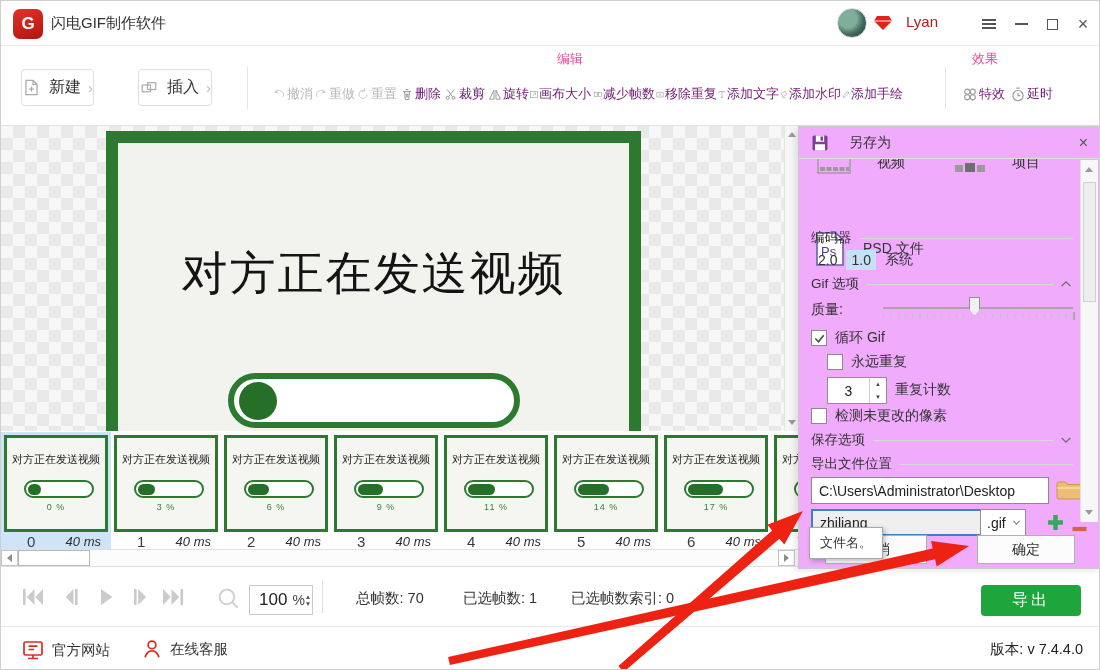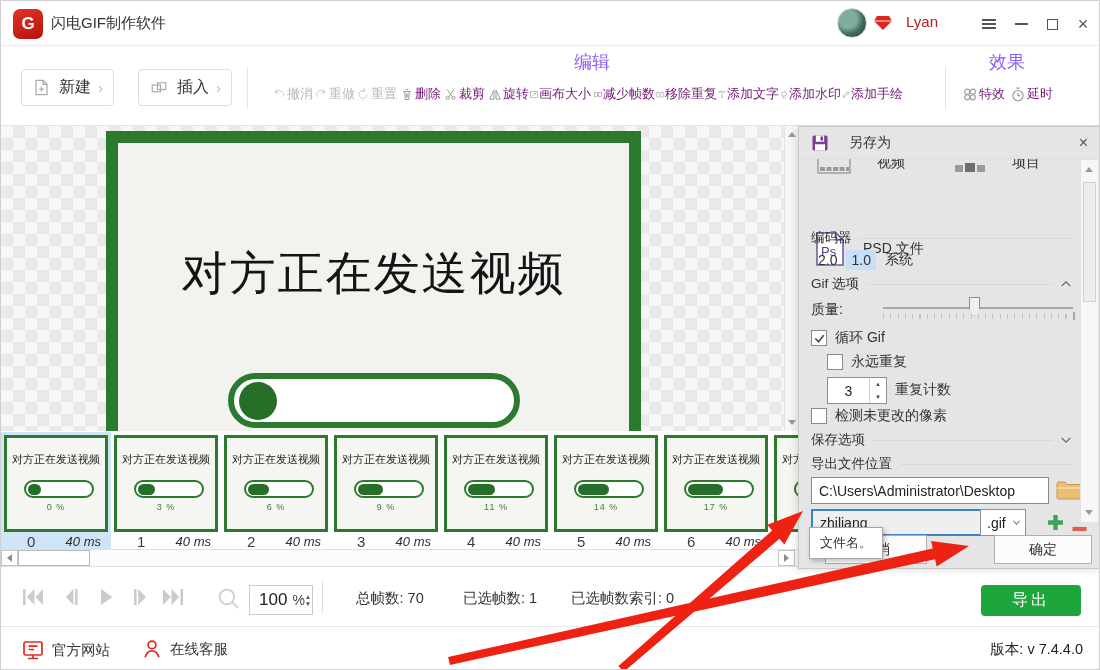--- a/index.html
+++ b/index.html
@@ -19,25 +19,25 @@
   .user-name { position:absolute; left:905px; top:12px; font-size:15px; color:#b91c1c; }
   .win-btn { position:absolute; top:12px; width:26px; height:22px; display:flex; align-items:center; justify-content:center; color:#555; cursor:default; }
   .menu-lines i { display:block; width:14px; height:1.6px; background:#555; margin:2.4px 0; }
   .btn-min span { display:block; width:13px; height:1.6px; background:#555; }
   .btn-max span { display:block; width:11px; height:11px; border:1.5px solid #555; }
   .btn-close { font-size:18px; color:#555; }
 
   
   .toolbar { position:absolute; left:0; top:45px; width:1100px; height:80px; background:#fff; border-bottom:1px solid #e3e3e3; }
   .tb-btn { position:absolute; top:23px; height:37px; border:1px solid #ddd; border-radius:4px; background:#fff;
-            display:flex; align-items:center; padding:0 10px; font-size:16px; color:#333; }
+            display:flex; align-items:center; padding:0 0; font-size:16px; color:#333; }
   .tb-btn .chev { color:#b9b9b9; font-size:15px; margin-left:7px; }
   .tb-btn svg { margin-right:8px; }
   .tb-sep { position:absolute; top:21px; width:1px; height:42px; background:#e4e4e4; }
-  .group-label { position:absolute; top:4px; width:70px; text-align:center; font-size:18px; color:#8b5cf6; }
+  .group-label { position:absolute; top:4px; width:70px; font-size:13px; color:#ec4899; }
   .tool { position:absolute; top:22px; height:52px; display:flex; flex-direction:row; align-items:center; justify-content:space-between; }
   .tool .t-label { font-size:13px; color:#701a75; white-space:nowrap; }
   .tool.disabled .t-label { color:#b7b7b7; }
   .tool svg { stroke:#9b9b9b; }
   .tool.disabled svg { stroke:#cccccc; }
 
   
   .canvas-area { position:absolute; left:0; top:125px; width:783px; height:305px; overflow:hidden;
     background-color:#f7f7f7;
     background-image:linear-gradient(45deg,#e9e9e9 25%,transparent 25%,transparent 75%,#e9e9e9 75%),
@@ -88,21 +88,21 @@
   .export-btn { position:absolute; left:980px; top:18px; width:100px; height:31px; background:#1ea53c; border-radius:4px;
     color:#fff; font-size:16px; letter-spacing:3px; display:flex; align-items:center; justify-content:center; }
 
   
   .statusbar { position:absolute; left:0; top:626px; width:1100px; height:44px; background:#fff; }
   .sb-item { position:absolute; top:11px; display:flex; align-items:center; font-size:14.5px; color:#333; }
   .sb-item svg { margin-right:7px; }
   .version { position:absolute; right:18px; top:13px; font-size:14.5px; color:#222; }
 
   
-  .save-panel { position:absolute; left:797px; top:125px; width:303px; height:443px; background:#e5e5e5;
+  .save-panel { position:absolute; left:797px; top:125px; width:303px; height:443px; background:#f0abfc;
     border:1px solid #c9c9c9; box-shadow:-3px 2px 6px rgba(0,0,0,.10); }
   .sp-header { position:absolute; left:0; top:0; width:100%; height:32px; border-bottom:1px solid #dedede; display:flex; align-items:center; }
   .sp-header svg { margin-left:11px; }
   .sp-title { margin-left:19px; font-size:14px; color:#333; }
   .sp-close { margin-left:auto; margin-right:12px; font-size:16px; color:#555; }
   .sp-body { position:absolute; left:0; top:32px; width:100%; height:410px; overflow:hidden; }
   .sp-row { position:absolute; display:flex; align-items:center; }
   .type-label { font-size:14px; color:#333; }
   .sec-head { position:absolute; display:flex; align-items:center; width:262px; left:12px; }
   .sec-head .t { font-size:13.5px; color:#333; white-space:nowrap; }
@@ -606,21 +606,21 @@
           </svg>
       </div>
       <div style="position:absolute;left:272px;top:360px;">
         <svg width="17" height="8" viewBox="0 0 16 8">
             <path d="M1,4 H15" stroke="#d9604f" stroke-width="4.2"></path>
           </svg>
       </div>
 
       <div class="tooltip">文件名。</div>
       <div class="dlg-btn" style="left:26px; width:102px;">取消</div>
-      <div class="dlg-btn" style="left:178px; width:98px;margin-left:17px;">确定</div>
+      <div class="dlg-btn" style="left:178px; width:98px;">确定</div>
 
       <div class="sp-scroll">
         <div class="arr arr-up" style="position:absolute;left:4px;top:7px"></div>
         <div class="thumb"></div>
         <div class="arr arr-down" style="position:absolute;left:4px;bottom:7px"></div>
       </div>
     </div>
   </aside>
 
   <svg class="arrows-svg">

